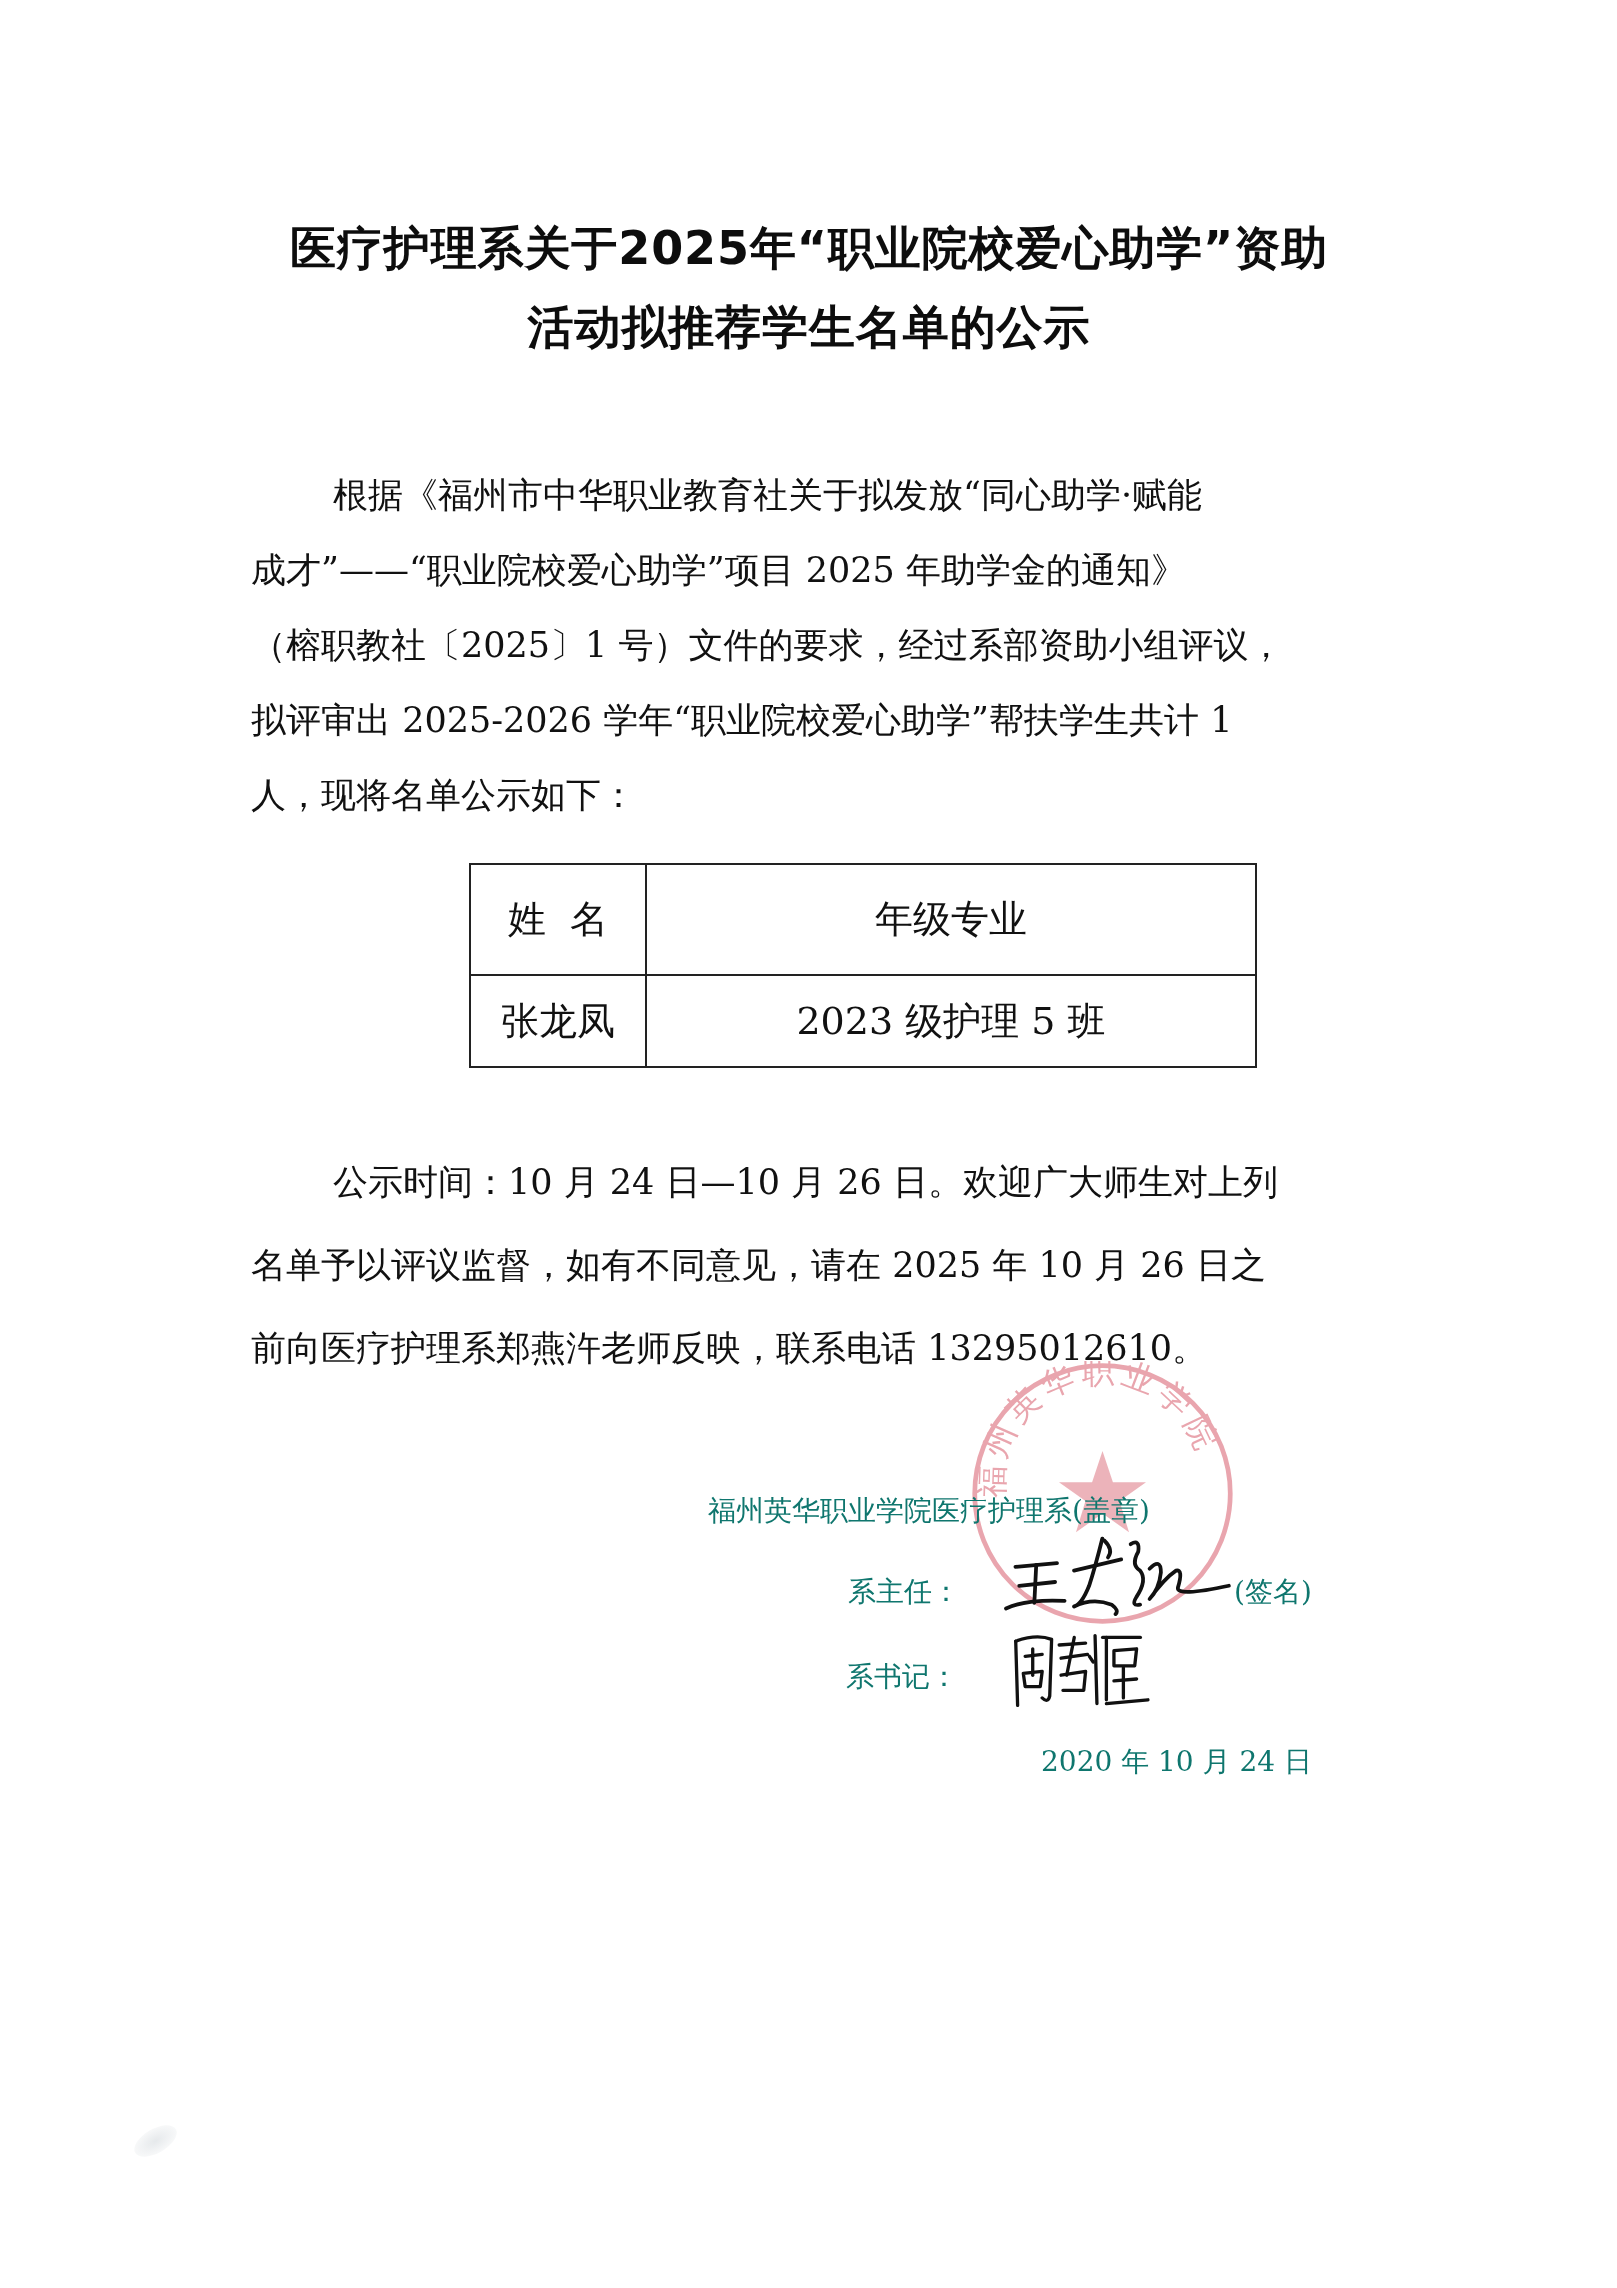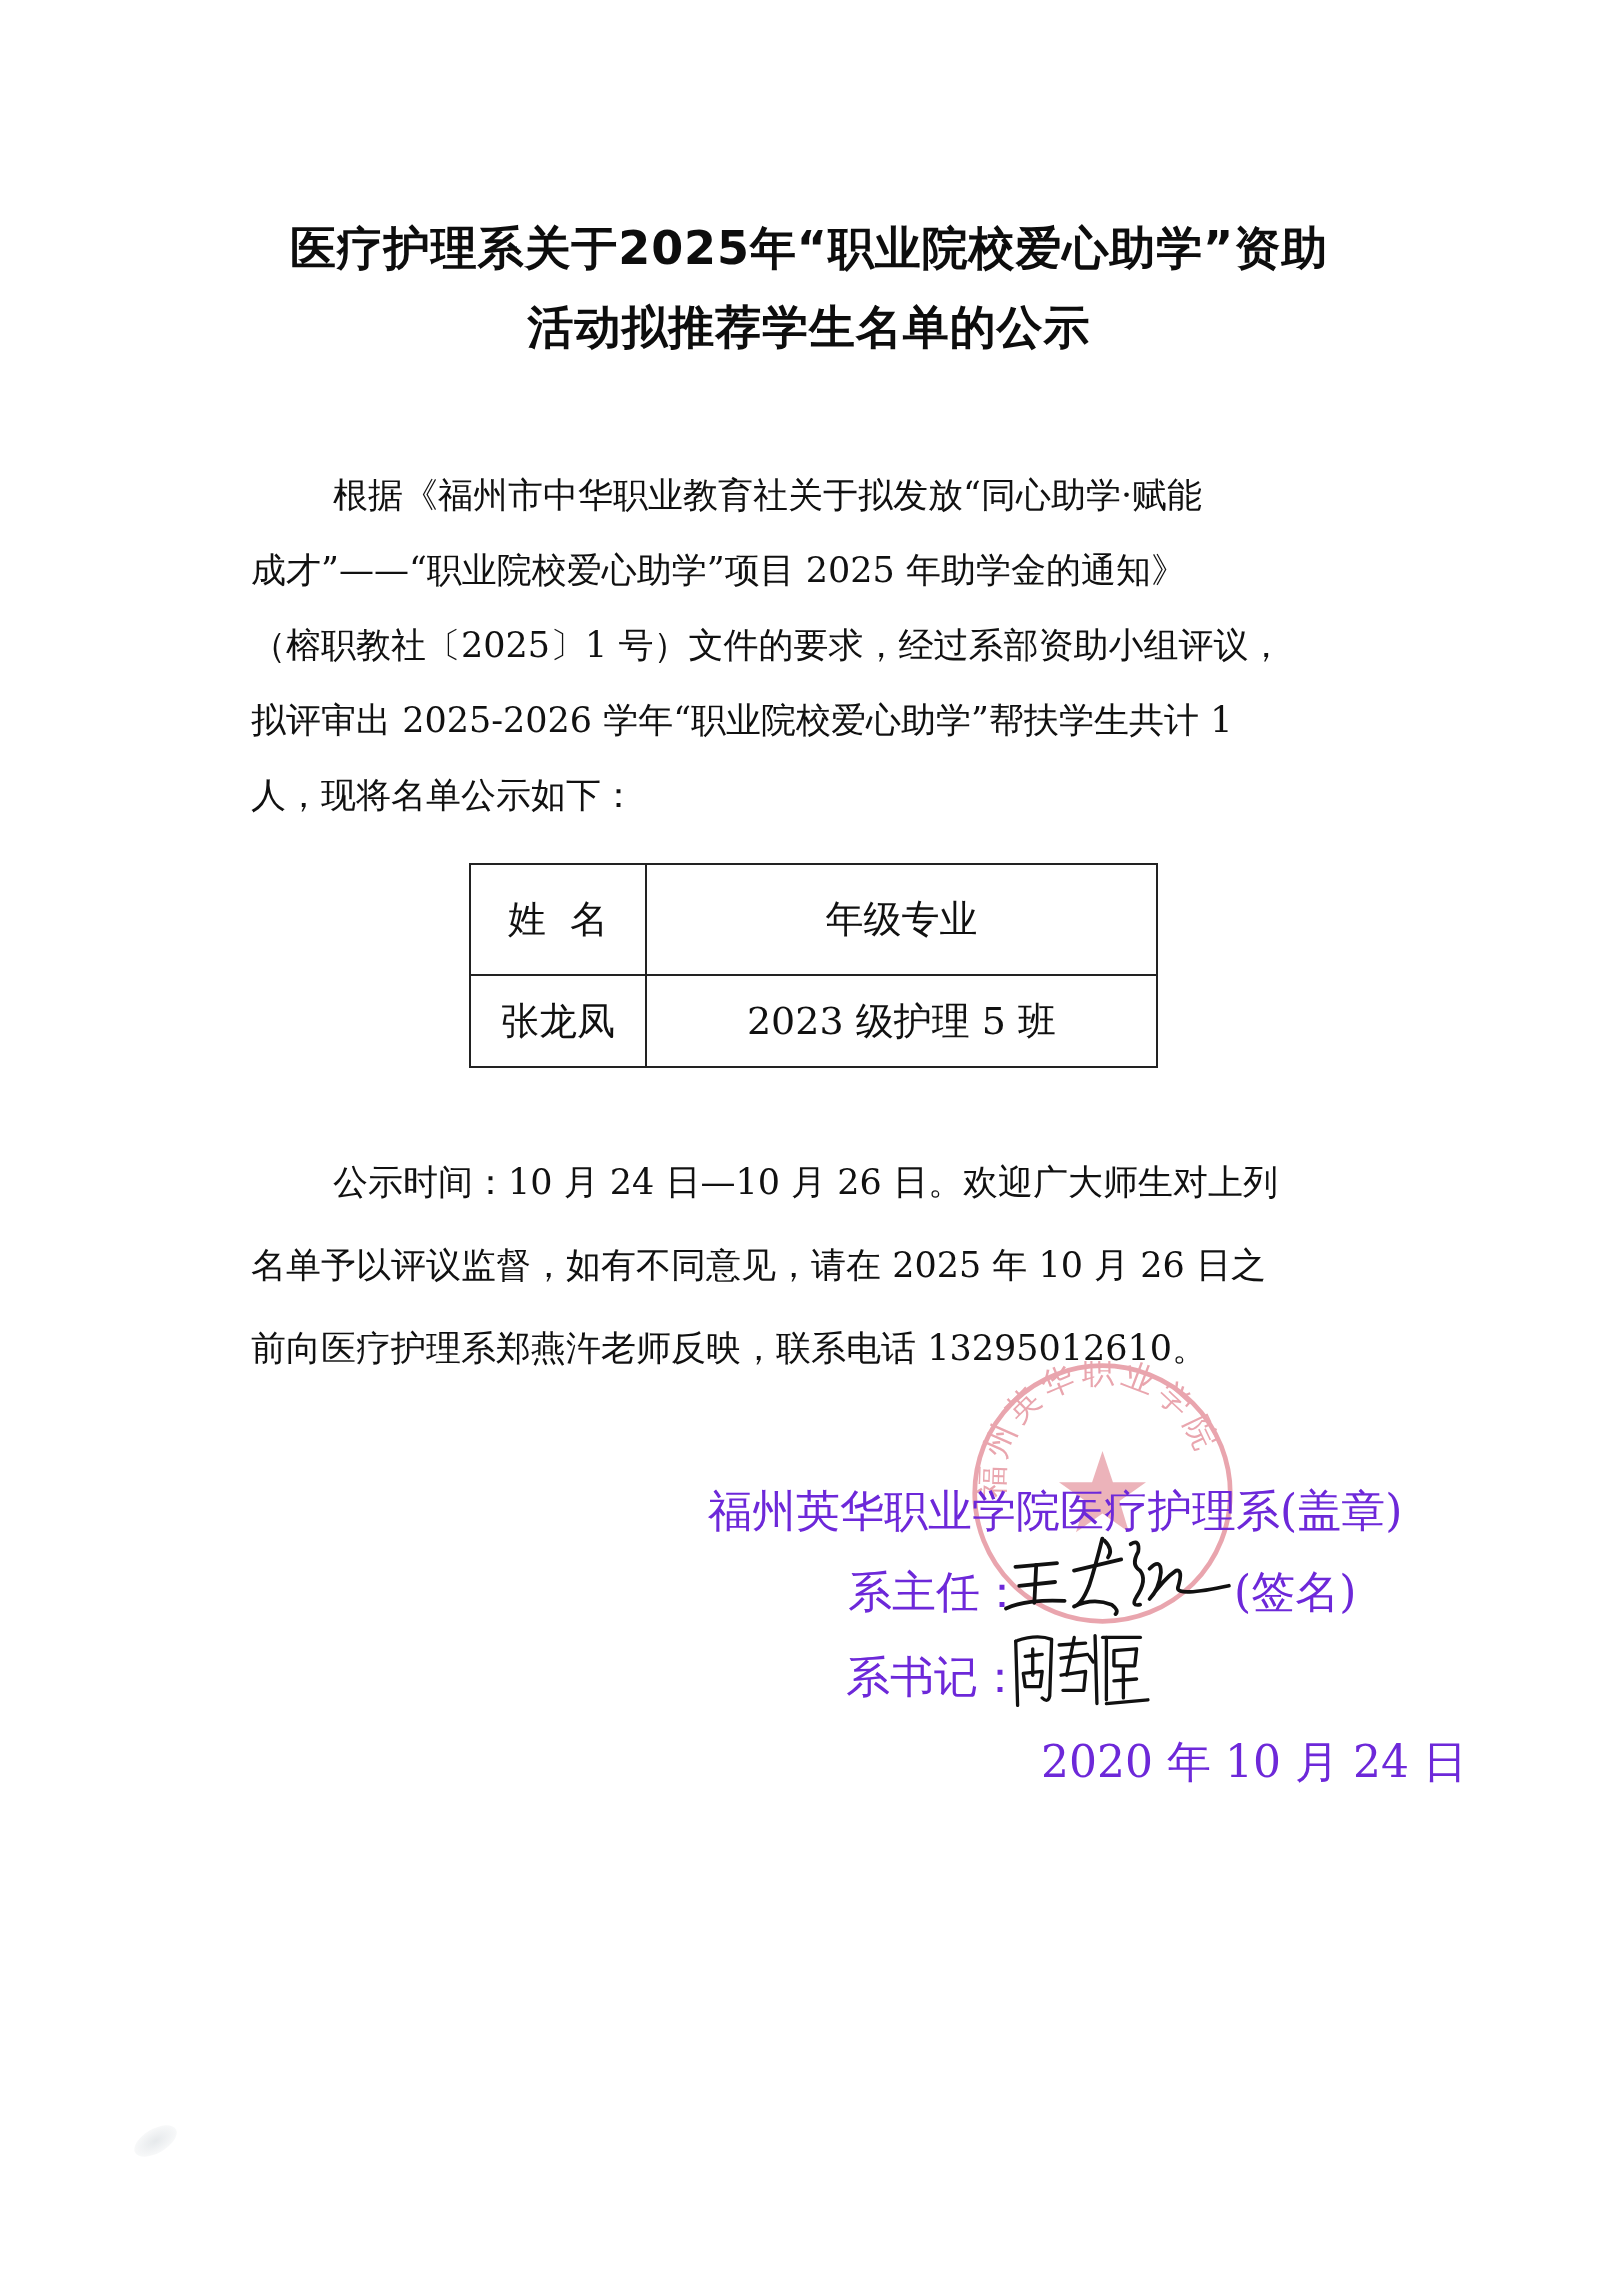--- a/index.html
+++ b/index.html
@@ -14,28 +14,28 @@
   .title.l2 { top: 299px; }
 
   .para { position: absolute; left: 251px; width: 1121px; font-size: 35px; line-height: 75px;
           text-align: justify; text-align-last: left; color: #111; }
   .para .line { display: block; white-space: nowrap; height: 75px; }
   .para .indent { padding-left: 82px; }
   .p1 { top: 458px; }
   .p2 { top: 1141px; line-height: 83px; }
   .p2 .line { height: 83px; }
 
-  table.names { position: absolute; left: 469px; top: 863px; width: 689px; height: 201px;
+  table.names { position: absolute; left: 469px; top: 863px; width: 788px; height: 201px;
                 border-collapse: collapse; font-size: 38px; }
   table.names td { border: 2.4px solid #222; text-align: center; vertical-align: middle; padding: 0; }
   table.names tr.head td { height: 109px; }
   table.names tr.row td { height: 90px; }
   table.names td.c1 { width: 174px; }
 
-  .sign { position: absolute; font-size: 44px; line-height: 45px; white-space: nowrap; color: #6d28d9; }
+  .sign { position: absolute; font-size: 28px; line-height: 45px; white-space: nowrap; color: #0f766e; }
   .org { left: 708px; top: 1488px; }
   .dir { left: 848px; top: 1569px; }
   .sec { left: 846px; top: 1654px; }
   .date { left: 1041px; top: 1739px; }
   .dir .paren { position: absolute; left: 386px; top: 0; }
 
   .stamp { position: absolute; left: 970px; top: 1361px; width: 265px; height: 265px; opacity: 0.7; }
   .sig { position: absolute; pointer-events: none; }
   .sig1 { left: 998px; top: 1531px; }
   .sig2 { left: 1008px; top: 1628px; }

